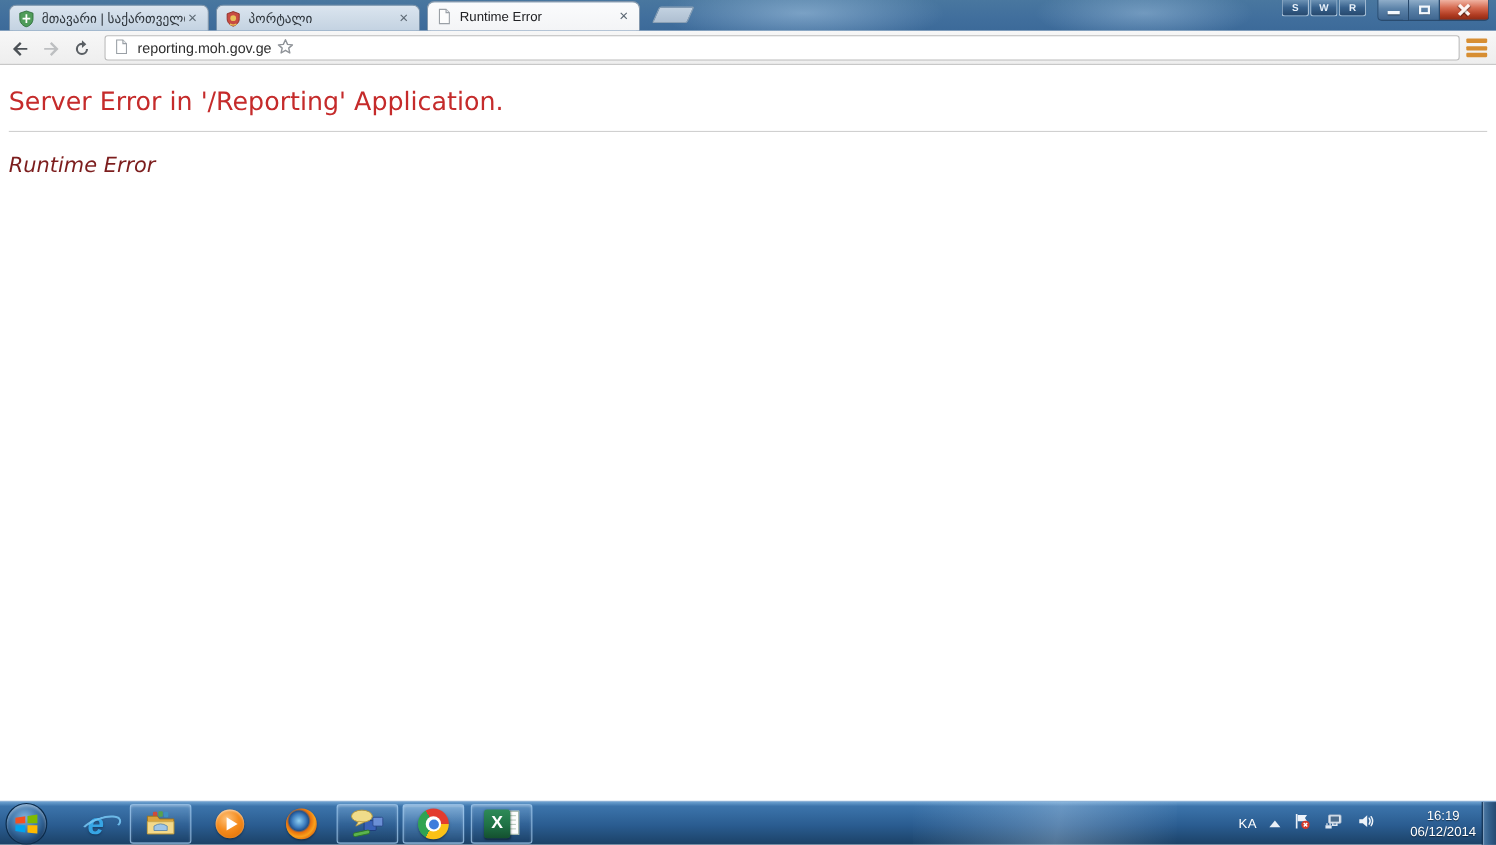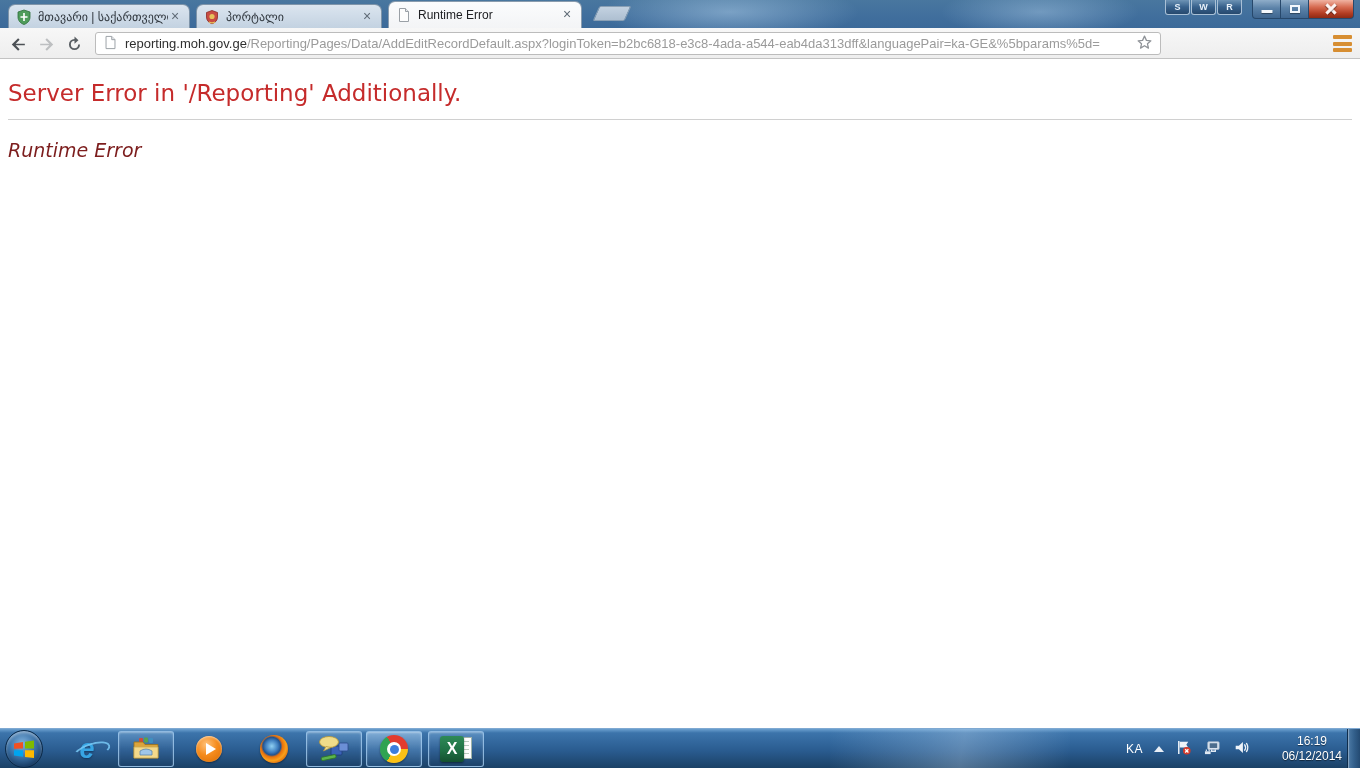--- a/index.html
+++ b/index.html
@@ -51,21 +51,21 @@
   .ctl .x1,.ctl .x2 { position:absolute; left:50%; top:50%; width:13px; height:3px; background:#fdf4f2;
     box-shadow:0 1px 1px rgba(0,0,0,.4); }
   .ctl .x1 { transform:translate(-50%,-50%) rotate(45deg); }
   .ctl .x2 { transform:translate(-50%,-50%) rotate(-45deg); }
 
   
   .toolbar { position:absolute; top:28px; left:0; width:1360px; height:31px;
     background:linear-gradient(180deg,#f7f7f7 0%,#eeeeee 100%); border-bottom:1px solid #c3c3c3; }
   .navbtn { position:absolute; top:4px; width:24px; height:24px; display:flex; align-items:center; justify-content:center; }
   .nav-back { left:6px; } .nav-fwd { left:34px; } .nav-reload { left:62px; }
-  .omnibox { position:absolute; left:95px; top:4px; width:1066px; height:23px;
+  .omnibox { position:absolute; left:95px; top:4px; width:1232px; height:23px;
     background:#fff; border:1px solid #bcbcbc; border-radius:3px;
     display:flex; align-items:center; font-size:13px; overflow:hidden; }
   .omnibox .doc { flex:0 0 14px; margin:0 7px 0 8px; }
   .url-domain { color:#2f2f2f; white-space:nowrap; }
   .url-path { color:#9b9b9b; white-space:nowrap; overflow:hidden; flex:1; }
   .star-btn { flex:0 0 20px; margin:0 4px; }
   .menu-btn { position:absolute; right:5px; top:6px; width:25px; height:19px;
     display:flex; flex-direction:column; justify-content:space-between; padding:1px 3px; }
   .menu-btn .mbar { height:4px; border-radius:1px; background:#d78e32; }
 
@@ -223,37 +223,36 @@
   </div>
 
   <div class="omnibox">
     <span class="doc">
       <svg width="13" height="15" viewBox="0 0 16 18">
           <path d="M2.5 1.5 H9.5 L13.5 5.5 V16.5 H2.5 Z" fill="#fff" stroke="#9aa0a6" stroke-width="1.2"></path>
           <path d="M9.5 1.5 V5.5 H13.5" fill="#e8eaed" stroke="#9aa0a6" stroke-width="1.2"></path>
         </svg>
     </span>
     <span class="url-domain">reporting.moh.gov.ge</span>
-    <span class="url-path">/Reporting/Pages/Data/AddEditRecordDefault.aspx?loginToken=b2bc6818-e3c8-4ada-a544-eab4da313dff&amp;languagePair=ka-GE&amp;%5bparams%5d=</span>
     <span class="star-btn">
       <svg width="17" height="17" viewBox="0 0 24 24">
           <path d="M12 3l2.7 6 6.3.6-4.8 4.2 1.4 6.2L12 16.6 6.4 20l1.4-6.2L3 9.6 9.3 9z" fill="none" stroke="#8f9398" stroke-width="1.8" stroke-linejoin="round"></path>
         </svg>
     </span>
   </div>
 
   <div class="menu-btn">
     <div class="mbar"></div>
     <div class="mbar"></div>
     <div class="mbar"></div>
   </div>
 </div>
 
 <div class="content">
-  <h1 class="err-h1">Server Error in '/Reporting' Additionally.</h1>
+  <h1 class="err-h1">Server Error in '/Reporting' Application.</h1>
   <hr class="err-rule">
   <h2 class="err-h2">Runtime Error</h2>
 </div>
 
 <div class="taskbar">
   <div class="streak"></div>
 
   <div class="orb">
     <svg viewBox="0 0 22 18">
       <path d="M1 3.5 L10 2 V8.5 L1 8.7 Z" fill="#f25022"></path>

